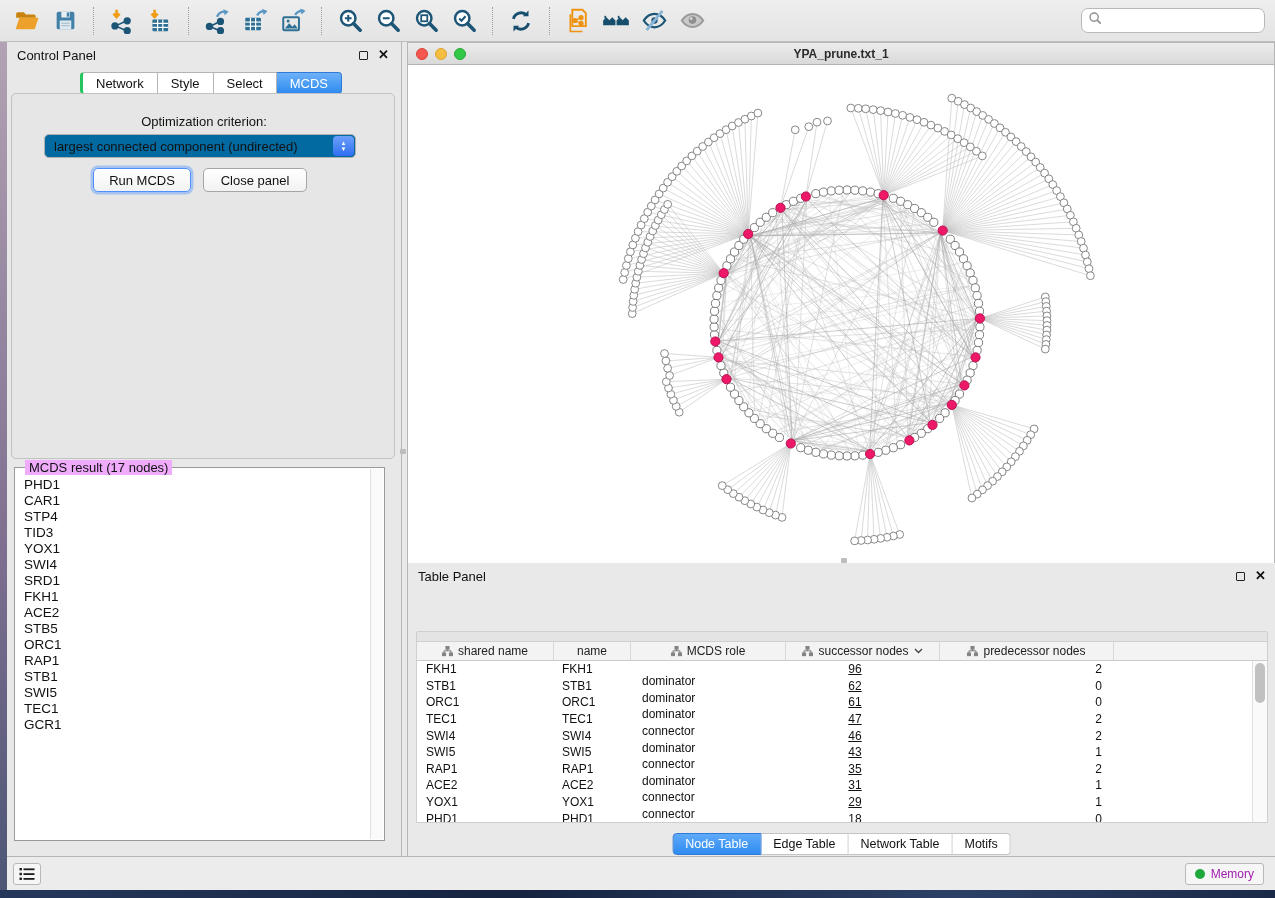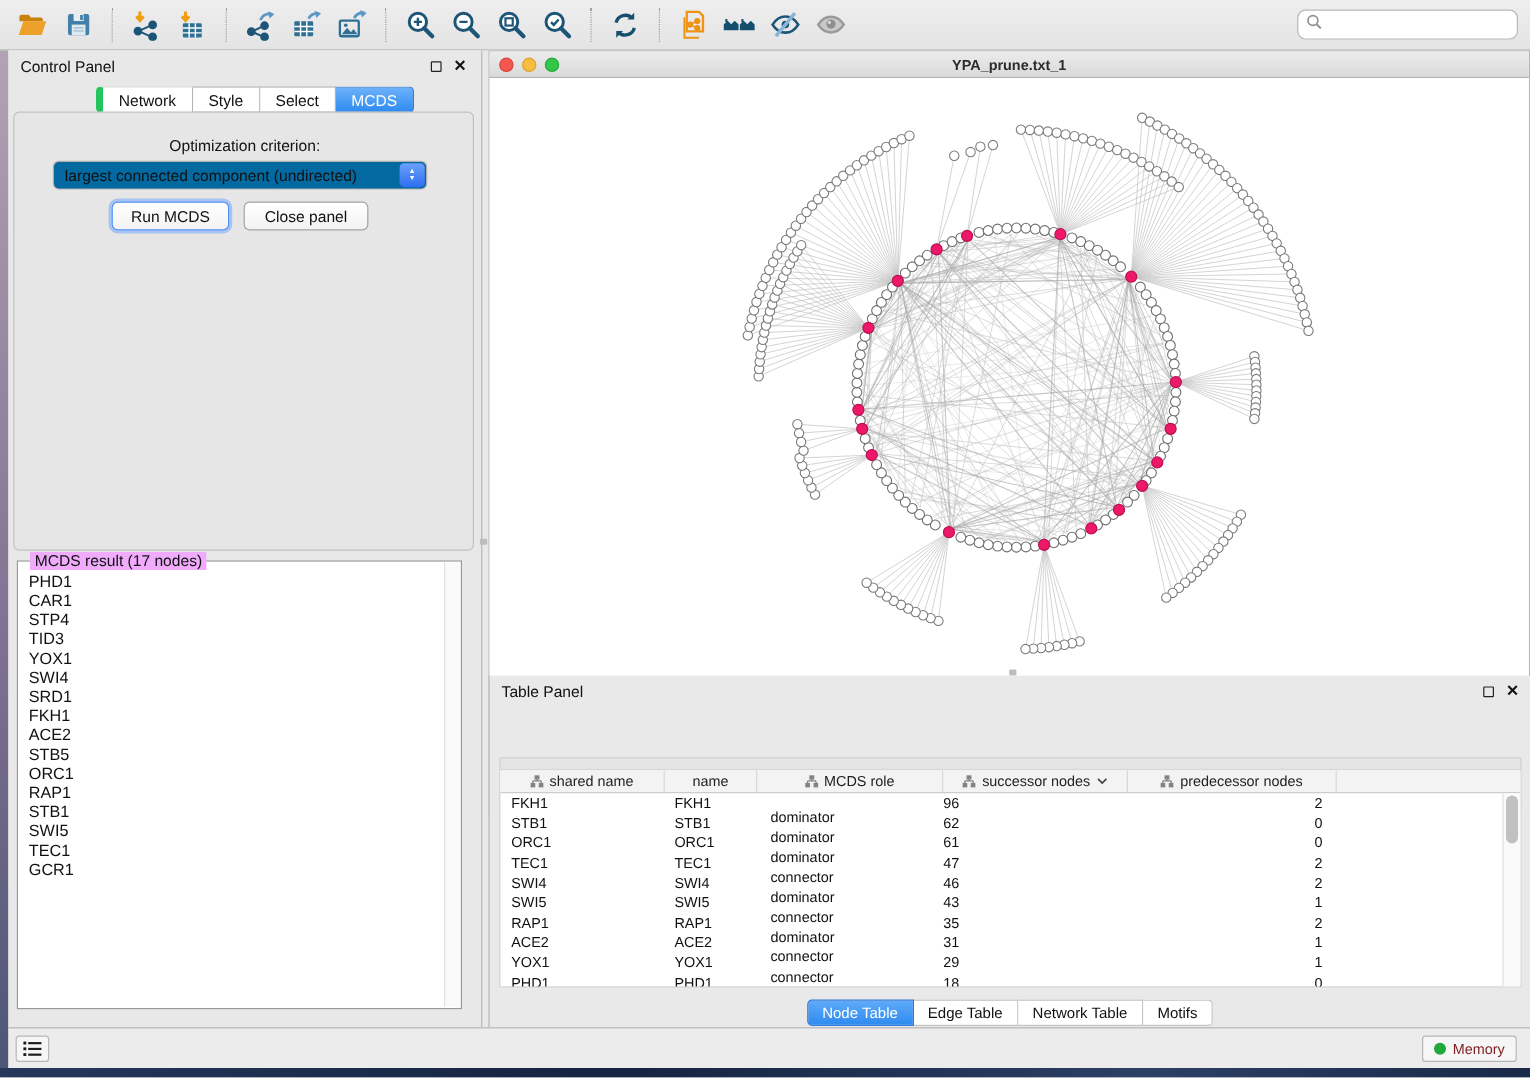--- a/index.html
+++ b/index.html
@@ -39,21 +39,21 @@
   .panel-title { position:absolute; left:10px; top:6px; font-size:13px; color:#111; }
   .win-float { position:absolute; width:9px; height:9px; border:1.5px solid #222; border-radius:1px; }
   .win-close { position:absolute; font-size:13px; font-weight:bold; color:#111; line-height:11px; }
 
   .cp-tabs { position:absolute; left:73px; top:30px; height:22px; display:flex; }
   .cp-tab {
     height:22px; padding:0 13px; display:flex; align-items:center; justify-content:center;
     background:#ffffff; border:1px solid #b4b4b4; border-left:none;
     font-size:13px; color:#111;
   }
-  .cp-tab:first-child { border-left:6px solid #22c55e; border-radius:4px 0 0 4px; }
+  .cp-tab:first-child { border-left:3px solid #22c55e; border-radius:4px 0 0 4px; }
   .cp-tab:last-child { border-radius:0 4px 4px 0; }
   .cp-tab.sel { background:linear-gradient(#6db1fa,#2e8bf0); border-color:#2f7ad9; color:#fff; }
 
   .cp-inner { position:absolute; left:4px; top:51px; width:384px; height:366px; background:#e6e6e6; border:1px solid #c2c2c2; border-radius:5px; }
   .opt-label { position:absolute; left:0; top:72px; width:100%; text-align:center; font-size:13px; color:#111; }
   .opt-select {
     position:absolute; left:37px; top:92px; width:312px; height:24px;
     background:#0369a1; border:1px solid #b0b0b0; border-radius:5px;
     display:flex; align-items:center; font-size:13px; padding-left:9px; color:#111;
   }
@@ -107,38 +107,38 @@
   .ntable { position:absolute; left:8px; top:78px; width:852px; height:182px; background:#fff; border:1px solid #cfcfcf; }
   .thead { display:flex; height:19px; background:#f3f3f3; border-bottom:1px solid #cccccc; }
   .th { display:flex; align-items:center; justify-content:center; gap:5px; font-size:12px; color:#222; border-right:1px solid #d8d8d8; overflow:hidden; }
   .c0{width:137px;} .c1{width:77px;} .c2{width:155px;} .c3{width:154px;} .c4{width:174px;} .c5{flex:1; border-right:none;}
   .tbody { position:absolute; left:0; top:19px; right:15px; bottom:0; overflow:hidden; }
   .trow { display:flex; height:16.6px; align-items:center; }
   .tcell { font-size:12px; color:#111; overflow:hidden; white-space:nowrap; }
   .trow .c0 { padding-left:9px; }
   .trow .c1 { padding-left:8px; }
   .trow .c2 { padding-left:11px;margin-top:24px; }
-  .trow .c3 { text-align:left; padding-right:16px; }
+  .trow .c3 { text-align:center; padding-right:16px;text-decoration:underline; }
   .trow .c4 { text-align:right; padding-right:12px; }
   .tscroll { position:absolute; right:0; top:19px; width:15px; bottom:0; background:#fafafa; border-left:1px solid #e0e0e0; }
   .tthumb { position:absolute; left:2px; top:2px; width:10px; height:40px; background:#c1c1c1; border-radius:5px; }
 
   .tp-tabs { position:absolute; top:270px; left:50%; transform:translateX(-50%); display:flex; height:22px; }
   .tp-tab {
     height:22px; padding:0 12px; display:flex; align-items:center;
     background:#fff; border:1px solid #c4c4c4; border-left:none; font-size:12.5px; color:#111;
   }
   .tp-tab:first-child { border-left:1px solid #c4c4c4; border-radius:4px 0 0 4px; }
   .tp-tab:last-child { border-radius:0 4px 4px 0; }
   .tp-tab.sel { background:linear-gradient(#5faaf9,#2e8bf0); border-color:#2f7ad9; color:#fff; }
 
   
   .statusbar { left:7px; top:856px; width:1268px; height:34px; background:#ececec; border-top:1px solid #b5b5b5; }
   .sb-btn { position:absolute; top:6px; width:28px; height:22px; background:#f6f6f6; border:1px solid #b8b8b8; border-radius:3px; display:flex; align-items:center; justify-content:center; }
-  .mem-btn { position:absolute; right:11px; top:6px; height:22px; padding:0 9px; background:#f6f6f6; border:1px solid #b8b8b8; border-radius:3px; display:flex; align-items:center; gap:6px; font-size:12px; color:#7f1d1d; }
+  .mem-btn { position:absolute; right:11px; top:6px; height:22px; padding:0 9px; background:#f6f6f6; border:1px solid #b8b8b8; border-radius:3px; display:flex; align-items:center; gap:6px; font-size:12px; color:#a21caf; }
   .mem-dot { width:10px; height:10px; border-radius:50%; background:#1fa83c; }
 
   .split-dot { width:6px; height:5px; background:#bdbdbd; border-radius:1px; }
 </style>
 </head>
 <body>
 
 <div class="abs toolbar">
   <span class="tbi">
     <svg width="26" height="26" viewBox="0 0 24 24">

